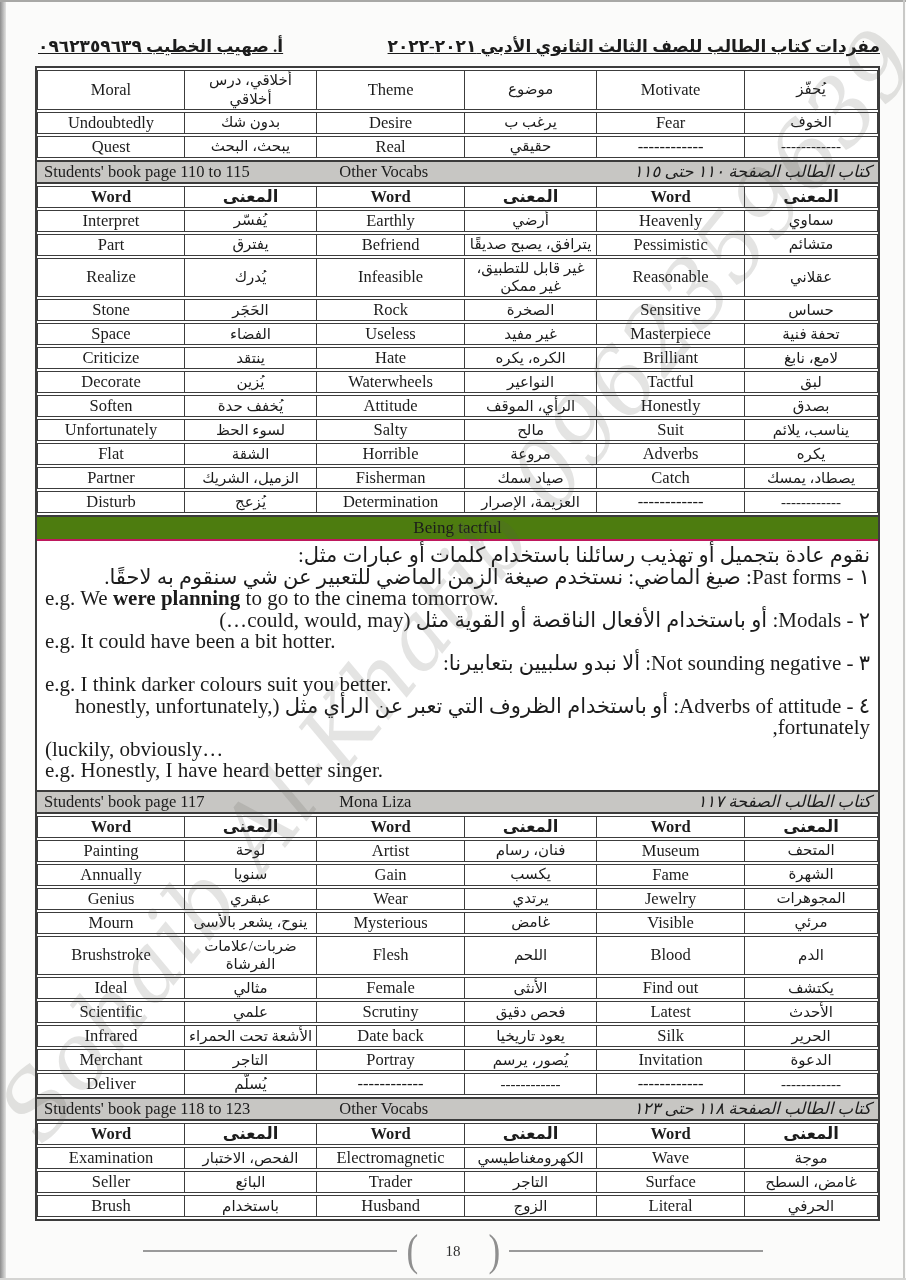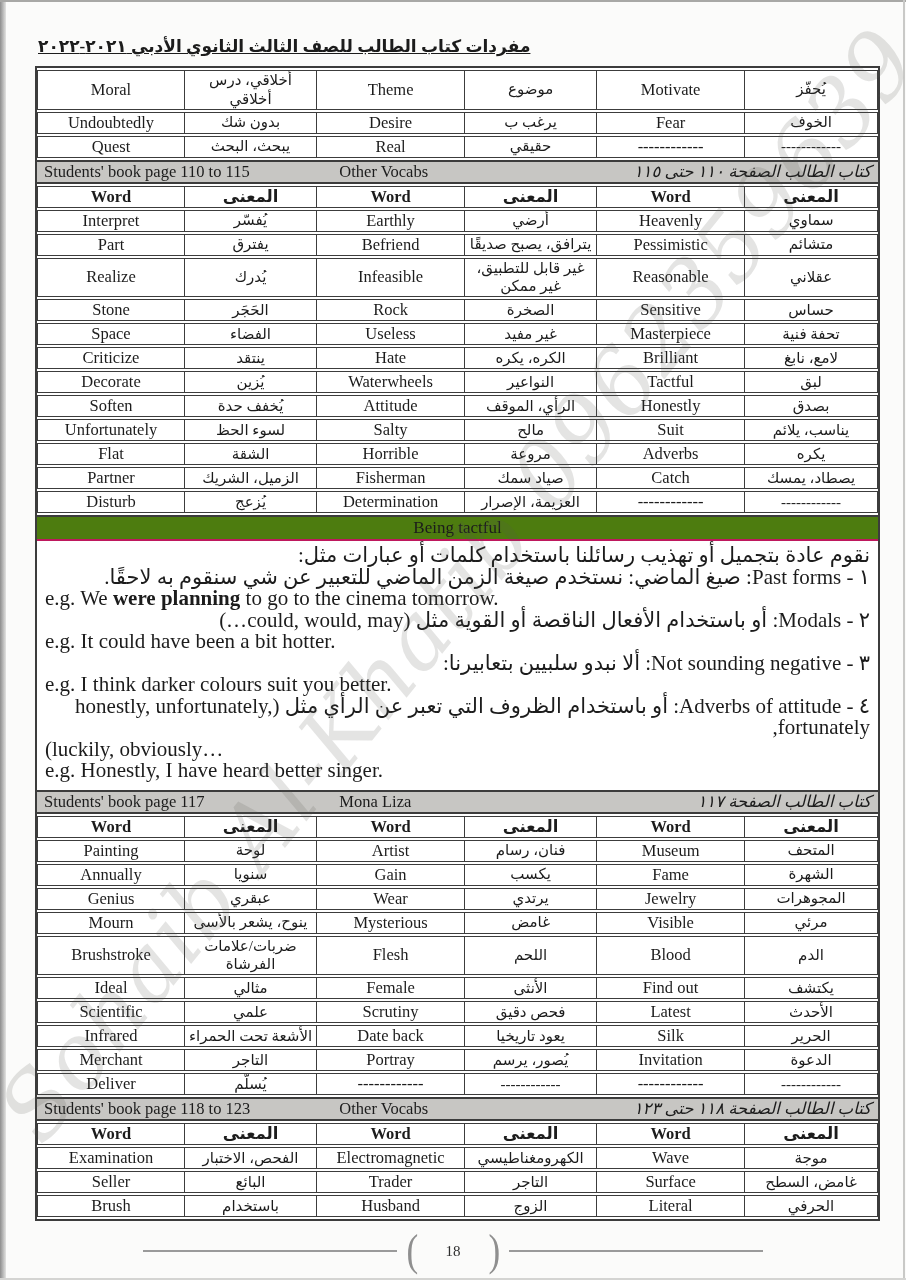--- a/index.html
+++ b/index.html
@@ -76,20 +76,21 @@
 </style>
 </head>
 <body>
 
 <div class="edge-left"></div>
 <div class="edge-top"></div>
 <div class="edge-right"></div>
 <div class="edge-bottom"></div>
 
 <div class="page-header">
+  <span class="hdr">أ. صهيب الخطيب ٠٩٦٢٣٥٩٦٣٩</span>
   <span class="hdr">مفردات كتاب الطالب للصف الثالث الثانوي الأدبي ٢٠٢١-٢٠٢٢</span>
 </div>
 
 <div class="stack">
     <table class="vocab">
       <colgroup>
         <col style="width: 17.6%;">
         <col style="width: 15.7%;">
         <col style="width: 17.6%;">
         <col style="width: 15.7%;">

